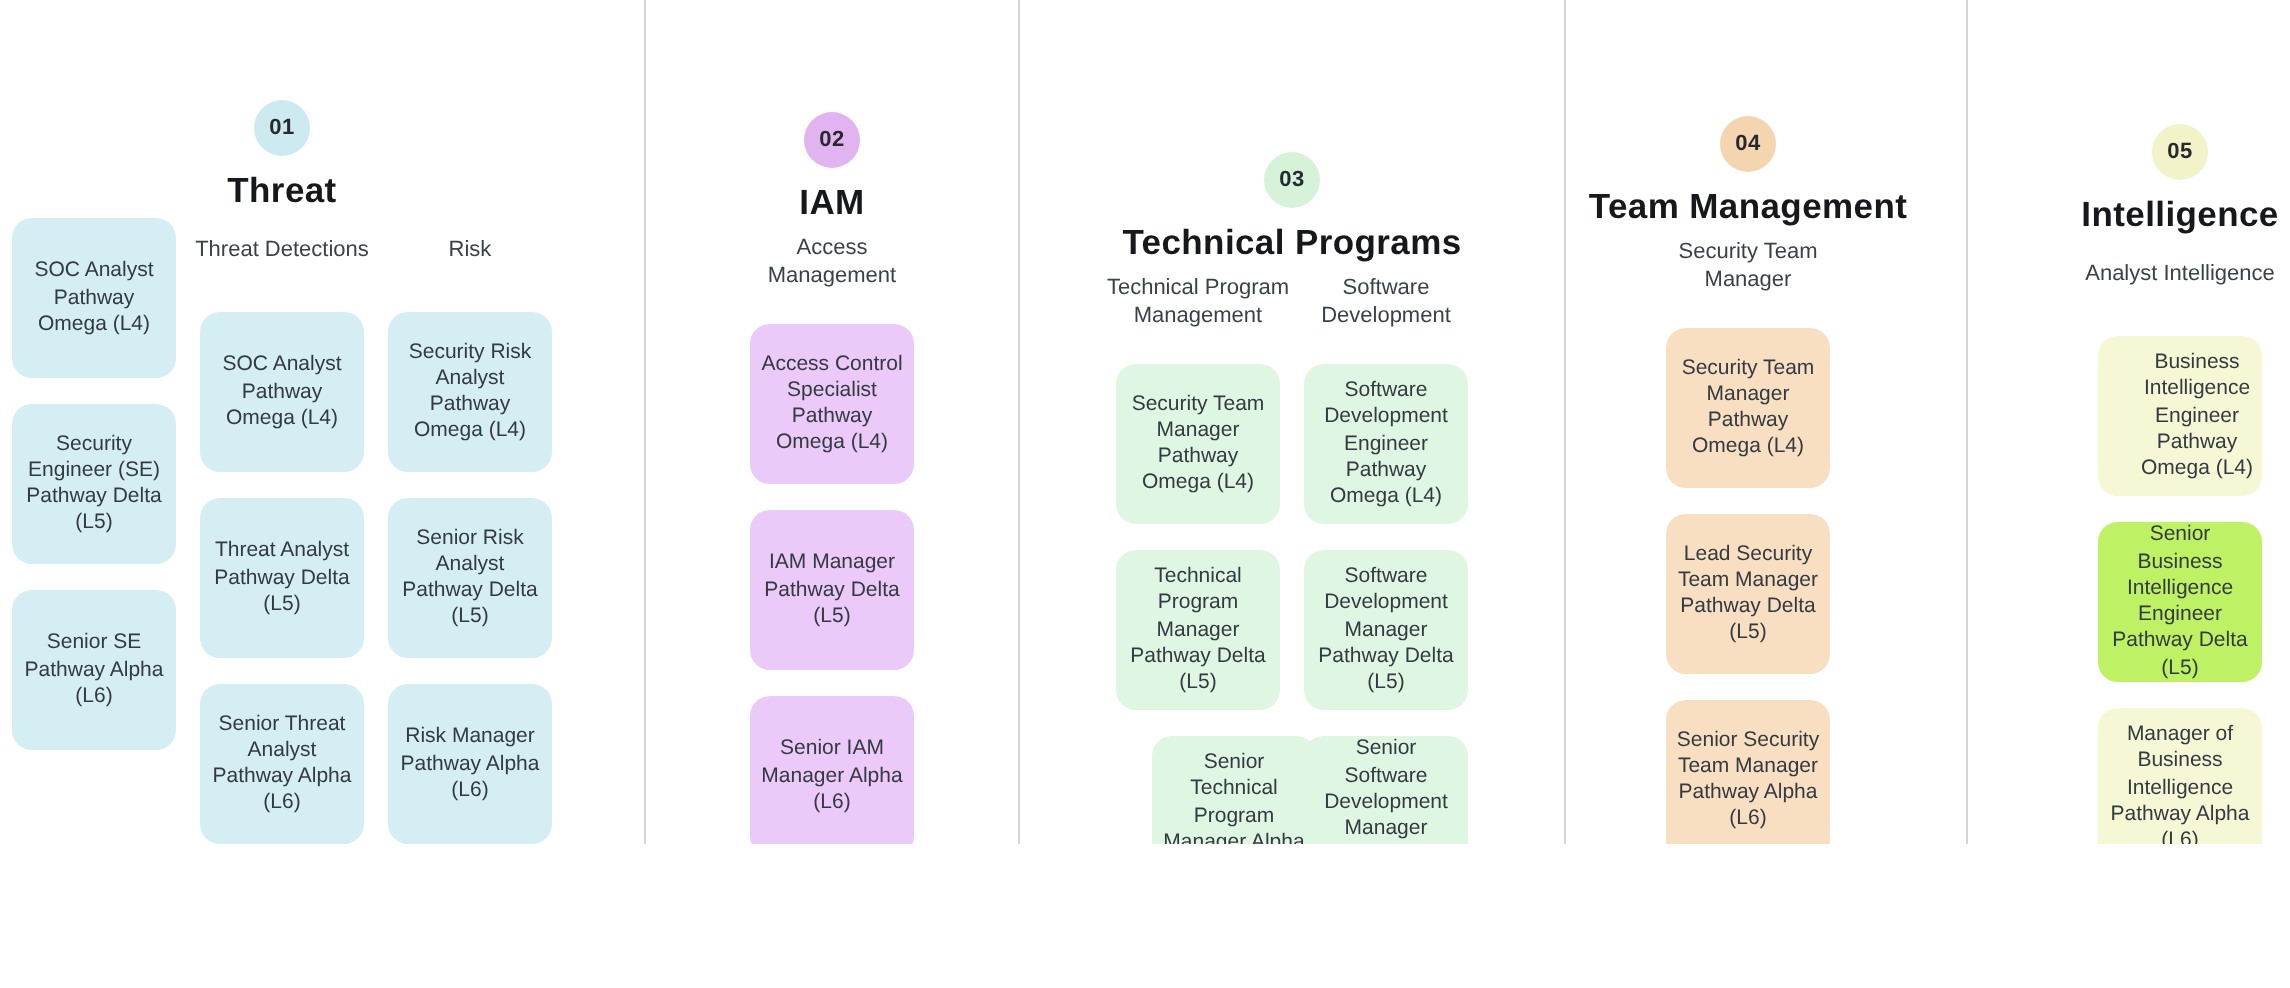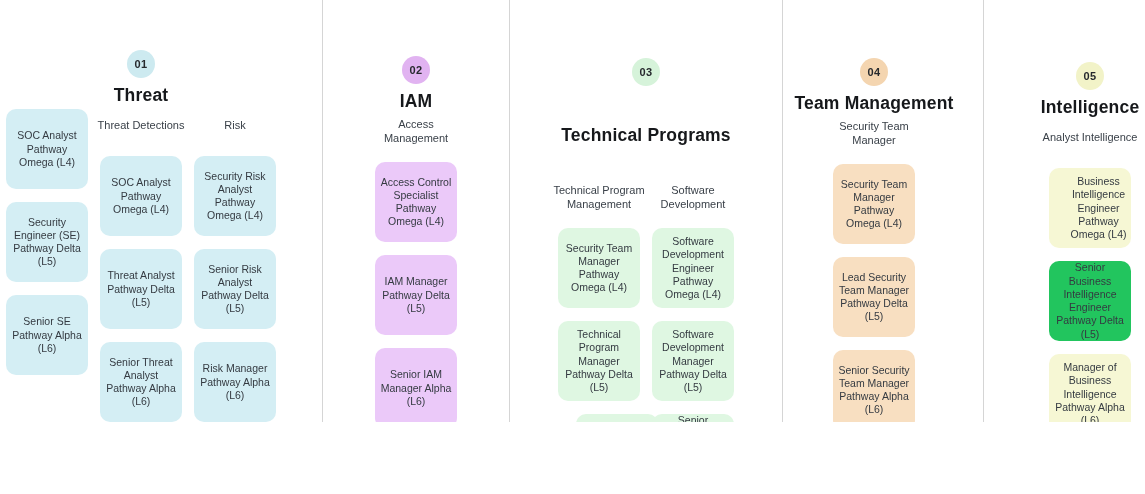--- a/index.html
+++ b/index.html
@@ -74,21 +74,21 @@
       <h2 class="title">IAM</h2>
       <div class="tracks">
         <div class="track">
           <div class="track-label">Access Management</div>
           <div class="card" style="background: rgb(235, 201, 249);">Access Control Specialist Pathway Omega (L4)</div>
           <div class="card" style="background: rgb(235, 201, 249);">IAM Manager Pathway Delta (L5)</div>
           <div class="card" style="background: rgb(235, 201, 249);">Senior IAM Manager Alpha (L6)</div>
         </div>
       </div>
     </section>
-    <section class="column" style="left: 510px; width: 272px; padding-top: 58px; gap: 32px;">
+    <section class="column" style="left: 510px; width: 272px; padding-top: 76px;">
       <div class="badge" style="background:#d6f3da">03</div>
       <h2 class="title">Technical Programs</h2>
       <div class="tracks">
         <div class="track">
           <div class="track-label">Technical Program Management</div>
           <div class="card" style="background: rgb(223, 247, 226);">Security Team Manager Pathway Omega (L4)</div>
           <div class="card" style="background: rgb(223, 247, 226);">Technical Program Manager Pathway Delta (L5)</div>
           <div class="card" style="background: rgb(223, 247, 226); margin-left: 36px;">Senior Technical Program Manager Alpha (L6)</div>
         </div>
         <div class="track">
@@ -111,18 +111,18 @@
         </div>
       </div>
     </section>
     <section class="column" style="left: 1006px; width: 168px; padding-top: 62px;">
       <div class="badge" style="background:#f2f3c8">05</div>
       <h2 class="title">Intelligence</h2>
       <div class="tracks">
         <div class="track">
           <div class="track-label">Analyst Intelligence</div>
           <div class="card" style="background: rgb(246, 247, 212); padding-left: 21px;">Business Intelligence Engineer Pathway Omega (L4)</div>
-          <div class="card" style="background: #22c55e;">Senior Business Intelligence Engineer Pathway Delta (L5)</div>
+          <div class="card" style="background: #bef264;">Senior Business Intelligence Engineer Pathway Delta (L5)</div>
           <div class="card" style="background: rgb(246, 247, 212);">Manager of Business Intelligence Pathway Alpha (L6)</div>
         </div>
       </div>
     </section>
   </div>
 
 </body></html>

